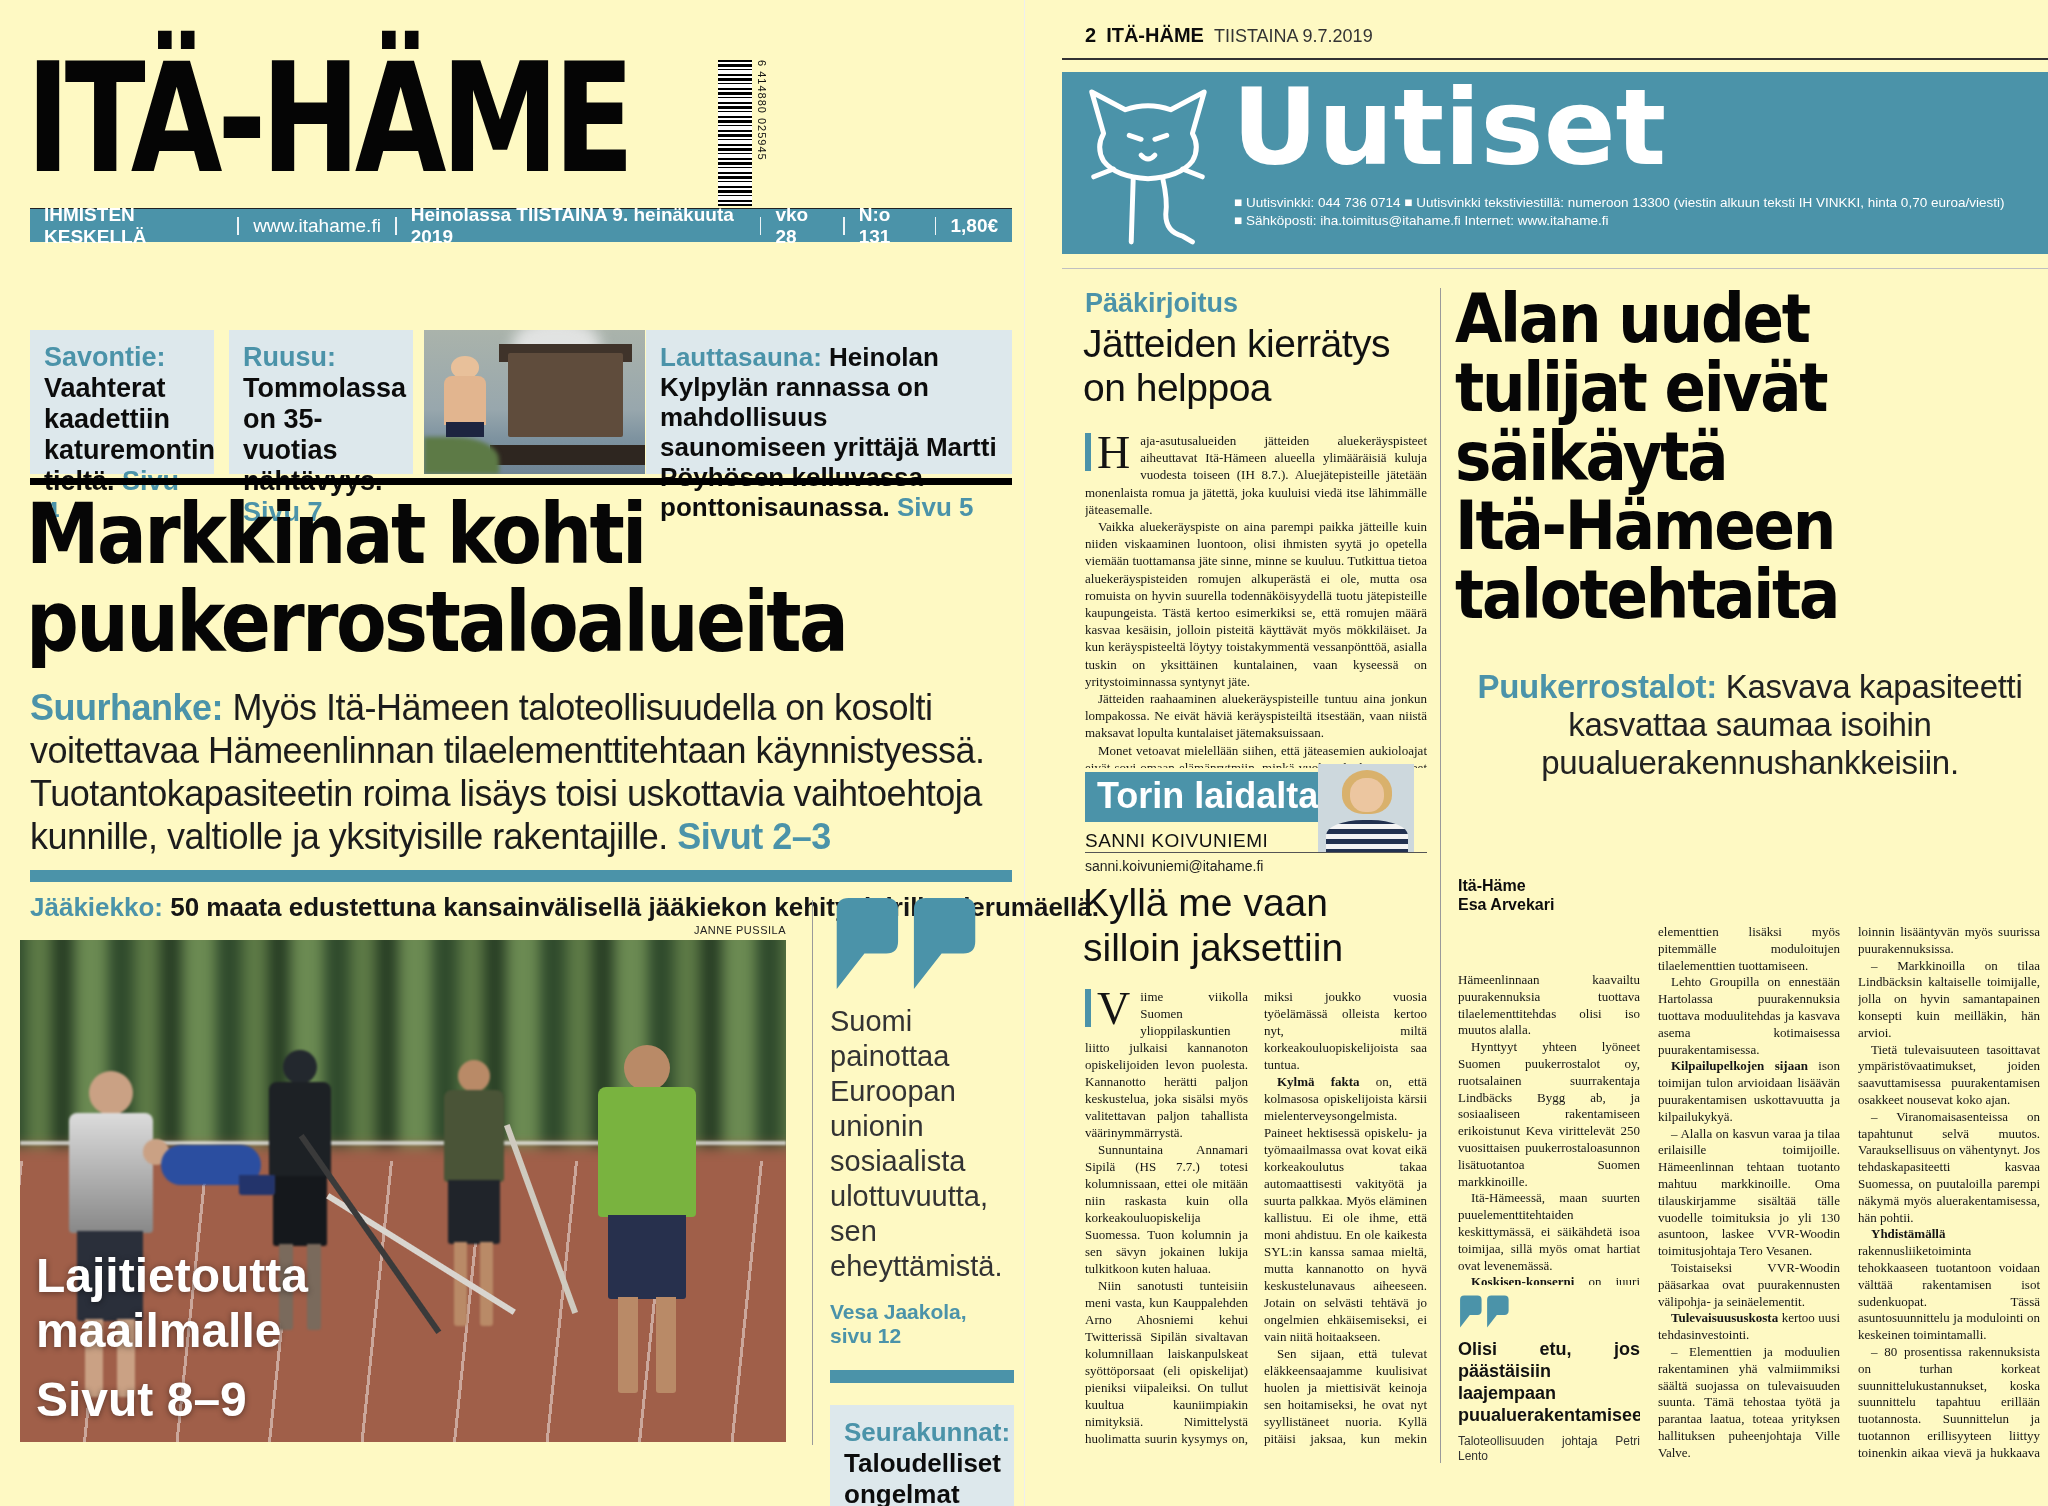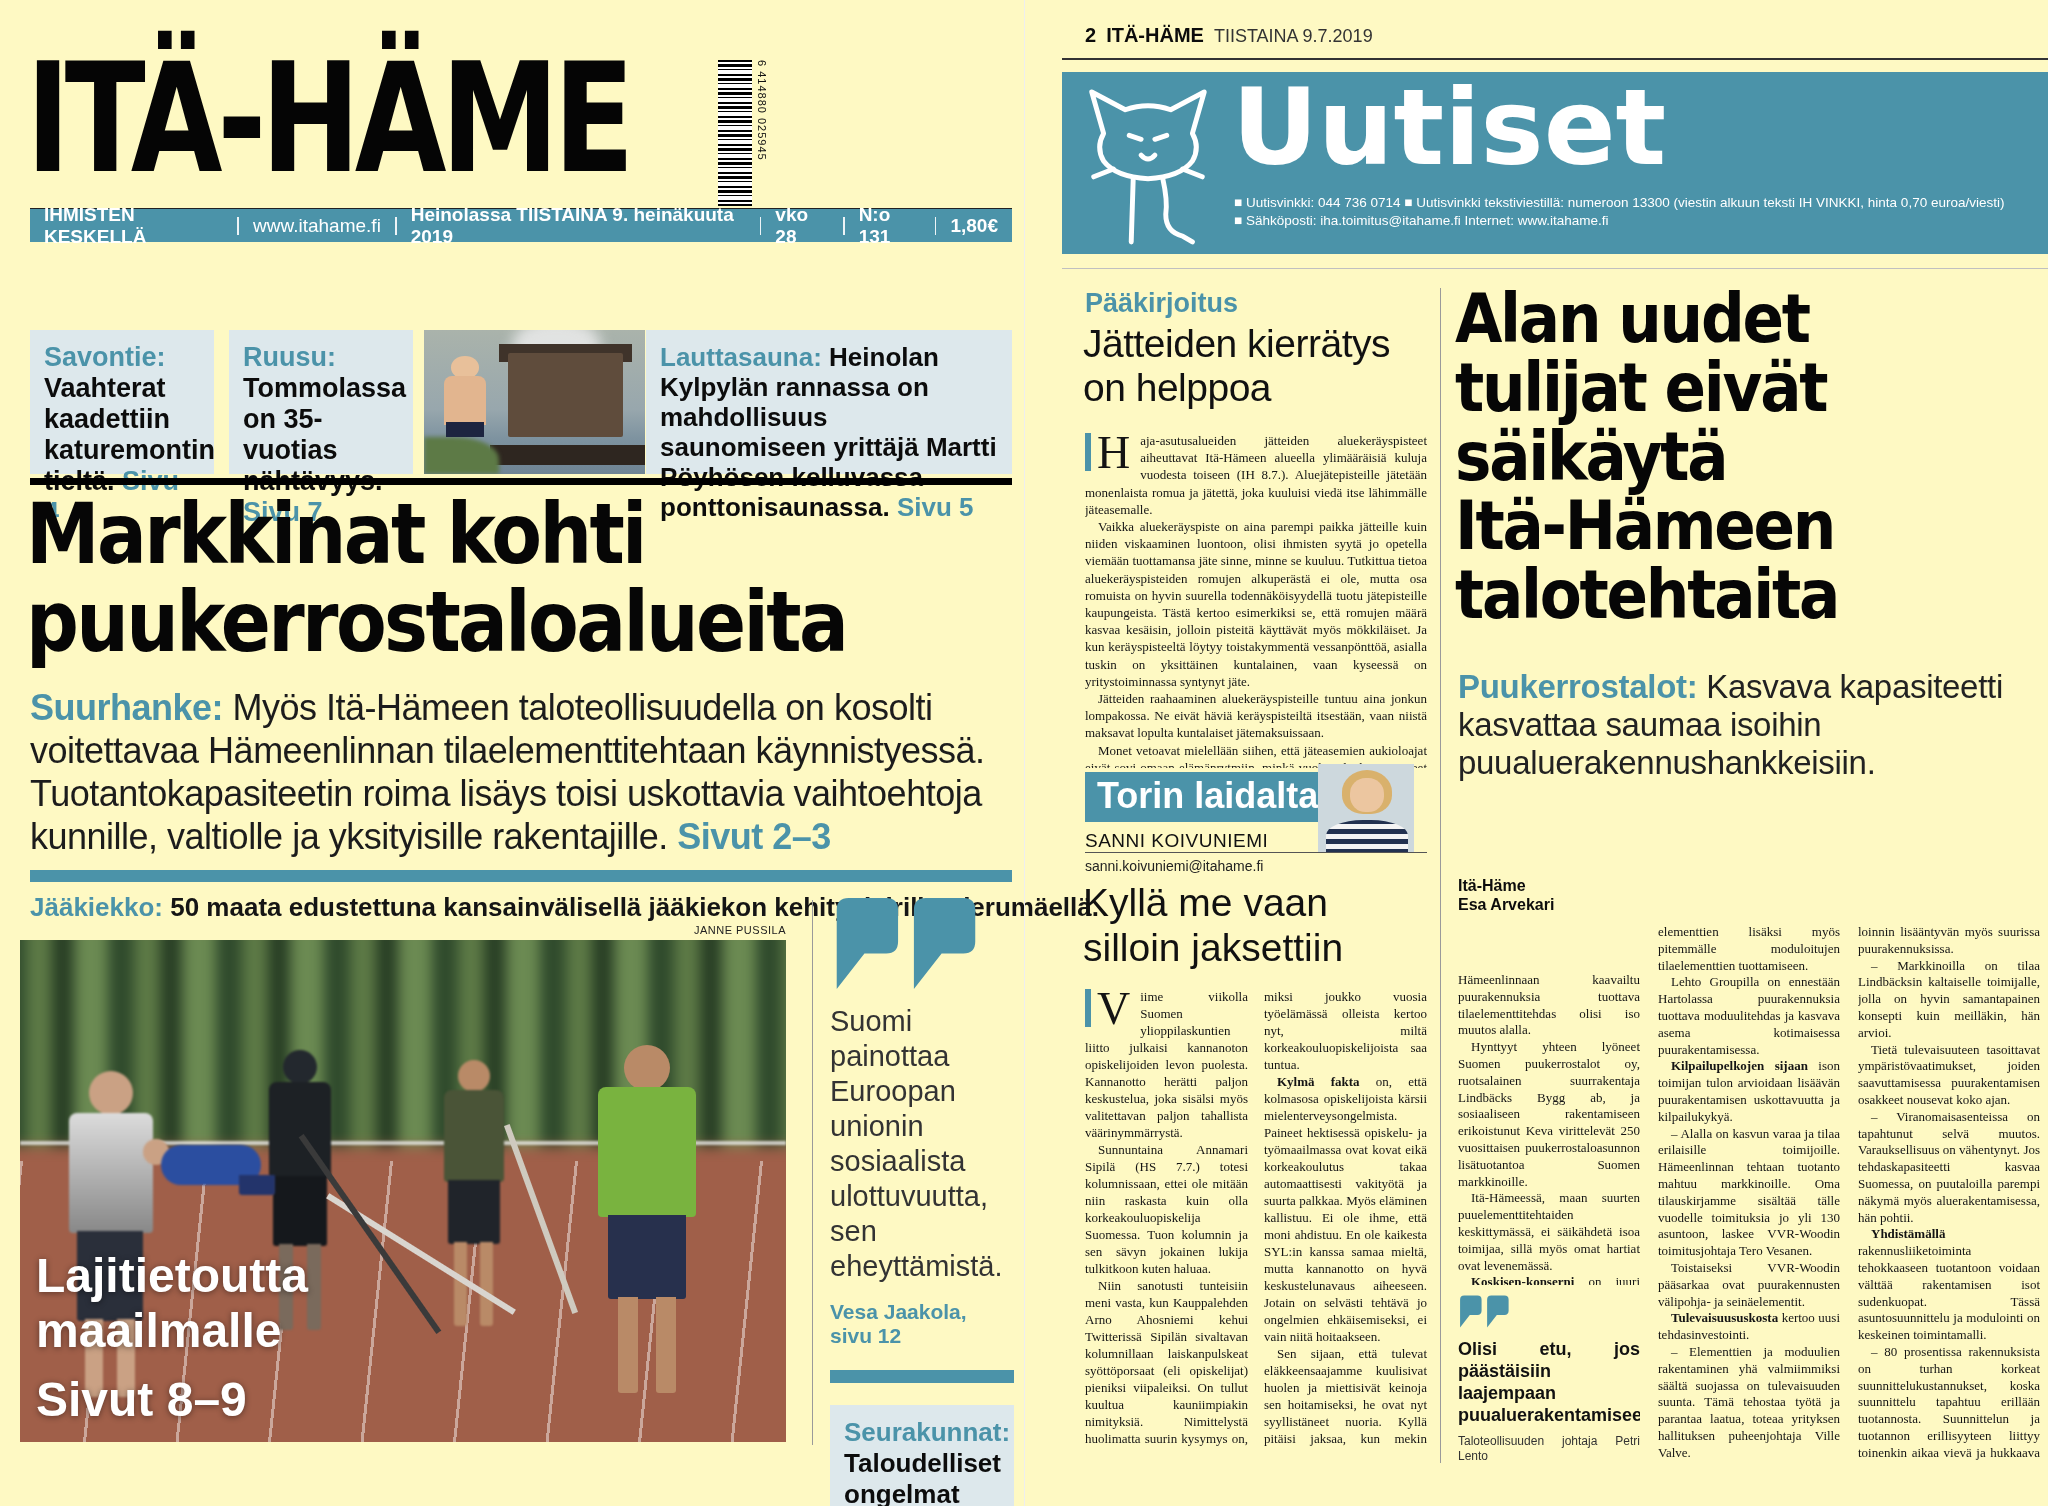--- a/index.html
+++ b/index.html
@@ -15,21 +15,21 @@
   #paper{position:relative; width:2048px; height:1506px; background:#fef9c3; font-family:var(--sans); color:var(--ink); overflow:hidden;}
   .abs{position:absolute;}
   .condensed{transform-origin:left top; white-space:nowrap;}
 
   
   .masthead{left:26px; top:40px; font-family:var(--heavy); font-weight:bold; font-size:152px; line-height:158px; letter-spacing:-7px; transform:scaleX(.78); color:#050505;}
   .barcode-wrap{left:700px; top:60px; width:70px; height:150px;}
   .barcode-bars{position:absolute; left:-38px; top:56px; width:146px; height:34px; transform:rotate(90deg);
     background:repeating-linear-gradient(90deg,#000 0 2px,#fff 2px 4px,#000 4px 7px,#fff 7px 9px,#000 9px 10px,#fff 10px 14px);}
   .barcode-num{position:absolute; right:2px; top:0; writing-mode:vertical-rl; font-size:11px; letter-spacing:1px; color:#111;}
-  .tagline{left:30px; top:208px; width:982px; height:34px; background:var(--accent); color:#fff; display:flex; align-items:center; gap:14px; padding:0 14px; font-size:19px; border-top:1px solid #222;justify-content:flex-end;}
+  .tagline{left:30px; top:208px; width:982px; height:34px; background:var(--accent); color:#fff; display:flex; align-items:center; gap:14px; padding:0 14px; font-size:19px; border-top:1px solid #222;}
   .tagline .sep{width:2px; height:18px; background:rgba(255,255,255,.9);}
   .tagline b{font-weight:bold;}
   .teaser{top:330px; height:144px; background:var(--boxbg); padding:12px 14px; font-size:27px; line-height:31px; font-weight:bold;}
   .teaser .kick, .pageref{color:var(--accent);}
   .tphoto{left:424px; top:330px; width:221px; height:144px; overflow:hidden; background:linear-gradient(#aab3ab 0%,#98a7ad 55%,#7e93a0 75%,#6f8494 100%);}
   .tphoto .cabin{position:absolute; left:38%; top:16%; width:52%; height:58%; background:#5f4c3c; border-radius:2px;}
   .tphoto .roof{position:absolute; left:34%; top:10%; width:60%; height:12%; background:#3f332a;}
   .tphoto .smoke{position:absolute; left:40%; top:-8%; width:40%; height:38%; background:rgba(235,235,235,.85); border-radius:50%; filter:blur(7px);}
   .tphoto .deck{position:absolute; left:30%; bottom:6%; width:70%; height:14%; background:#2e2620;}
   .tphoto .grass{position:absolute; left:0; bottom:0; width:34%; height:26%; background:#5d7a46; border-radius:0 60% 0 0; filter:blur(2px);}
@@ -93,21 +93,21 @@
   .colphoto .shirt{position:absolute; left:8px; bottom:-2px; width:82px; height:34px; border-radius:45% 45% 0 0;
     background:repeating-linear-gradient(0deg,#223150 0 5px,#f4f4f4 5px 10px);}
   .col-author{left:1085px; top:830px; font-size:19px; letter-spacing:.5px; color:#111;}
   .col-rule{left:1085px; top:852px; width:342px; height:1px; background:#555;}
   .col-email{left:1085px; top:858px; font-size:14px; color:#222;}
   .col-head{left:1083px; top:880px; font-size:39px; line-height:45px; color:#111; font-weight:normal;}
   .col-body{left:1085px; top:988px; width:342px; height:472px; overflow:hidden; column-count:2; column-gap:16px;
     font-family:var(--serif); font-size:13px; line-height:17px; text-align:justify; color:#141414;}
   .vdiv2{left:1440px; top:288px; height:1175px;}
   .art-head{left:1455px; top:284px; font-family:var(--heavy); font-weight:bold; font-size:68px; line-height:69px; letter-spacing:-2.5px; transform:scaleX(.9); color:#060606;}
-  .art-lead{left:1458px; top:668px; width:584px; font-size:33px; line-height:38px; color:#222; font-weight:500; letter-spacing:-.3px;}
+  .art-lead{left:1458px; top:668px; width:584px; font-size:33px; line-height:38px; color:#222; font-weight:500; letter-spacing:-.3px;text-align:center;}
   .art-lead .kick{color:var(--accent); font-weight:bold;}
   .art-byline{left:1458px; top:876px; font-size:16px; line-height:19px; font-weight:bold;}
   .artcol{top:924px; width:182px; height:540px; overflow:hidden; font-family:var(--serif); font-size:13px; line-height:16.8px; text-align:justify; color:#141414;}
   .artcol.flexcol{display:flex; flex-direction:column;}
   .artcol .flow{flex:1 1 auto; overflow:hidden;}
   .pullquote{flex:0 0 auto; padding-top:10px; font-family:var(--sans);}
   .pq-text{font-size:18px; line-height:22px; font-weight:bold; color:#111; margin-top:4px;}
   .pq-attr{font-size:12px; line-height:15px; color:#333; margin-top:8px; font-weight:normal;}
   .seam{left:1024px; top:0; width:1px; height:1506px; background:#eee;}
 </style>

